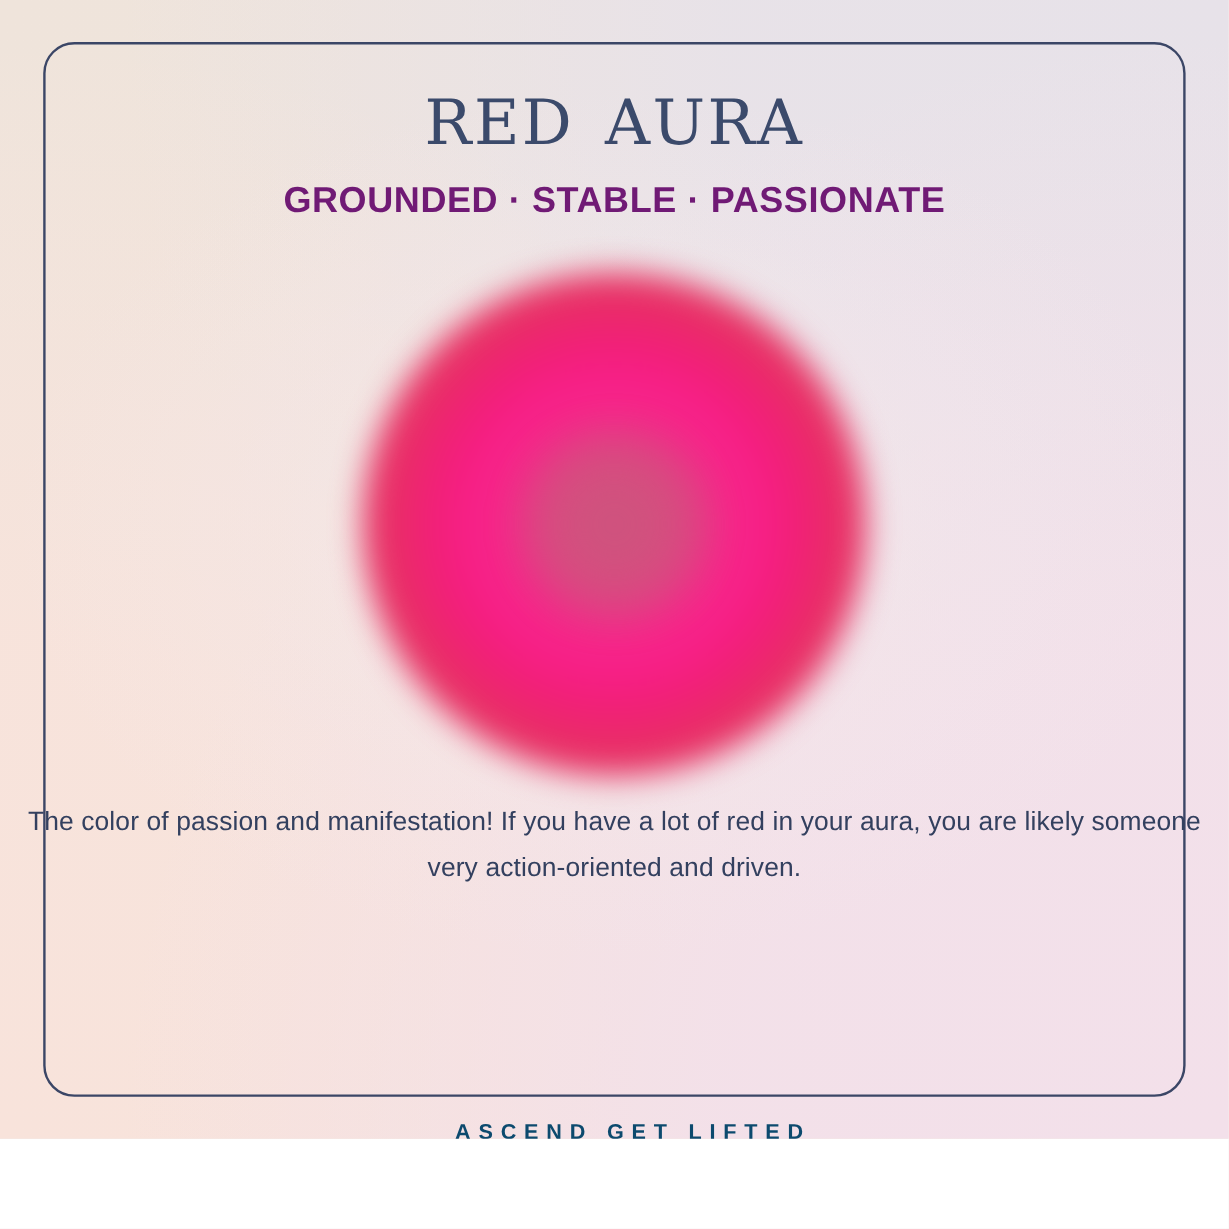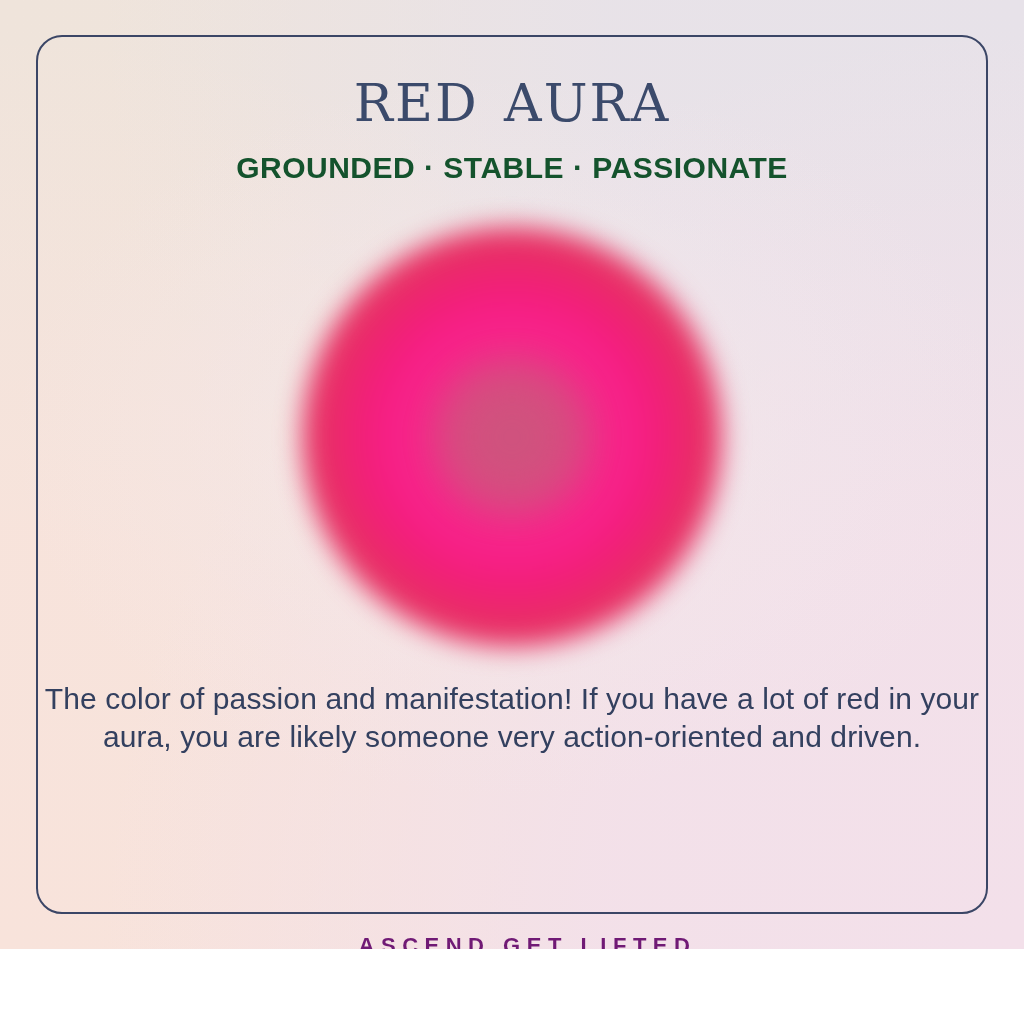--- a/index.html
+++ b/index.html
@@ -92,21 +92,21 @@
     position: absolute;
     top: 150px;
     left: 0;
     right: 0;
     text-align: center;
     font-family: "Liberation Sans", sans-serif;
     font-size: 30px;
     line-height: 1.2;
     font-weight: 700;
     letter-spacing: 0.5px;
-    color: #14532d;
+    color: #701a75;
   }
 
   
   .orb-wrap {
     position: absolute;
     left: 50%;
     top: 437px;
     transform: translate(-50%, -50%);
     width: 420px;
     height: 420px;
@@ -152,44 +152,44 @@
   
   .body-copy {
     position: absolute;
     top: 666px;
     left: 0;
     right: 0;
     text-align: center;
     color: #33405f;
   }
   .body-copy p {
-    margin: 14px;
-    font-family: "Liberation Sans", sans-serif;
-    font-size: 30px;
+    margin: 0;
+    font-family: "Liberation Sans", sans-serif;
+    font-size: 22px;
     line-height: 38px;
     font-weight: 400;
     letter-spacing: 0.1px;
     color: #33405f;
   }
   .body-copy p + p {
     margin-top: 38px;
   }
 
   
   .footer {
     position: absolute;
     top: 933px;
     left: 0;
     right: 0;
     text-align: center;
     font-family: "Liberation Sans", sans-serif;
-    font-size: 22px;
+    font-size: 18px;
     font-weight: 700;
     letter-spacing: 6.5px;
-    color: #701a75;
+    color: #0c4a6e;
     padding-left: 31px;
   }
 </style>
 </head>
 <body>
 
 <div class="stage">
 
   <div class="bg-layer bg-tl"></div>
   <div class="bg-layer bg-tr"></div>

